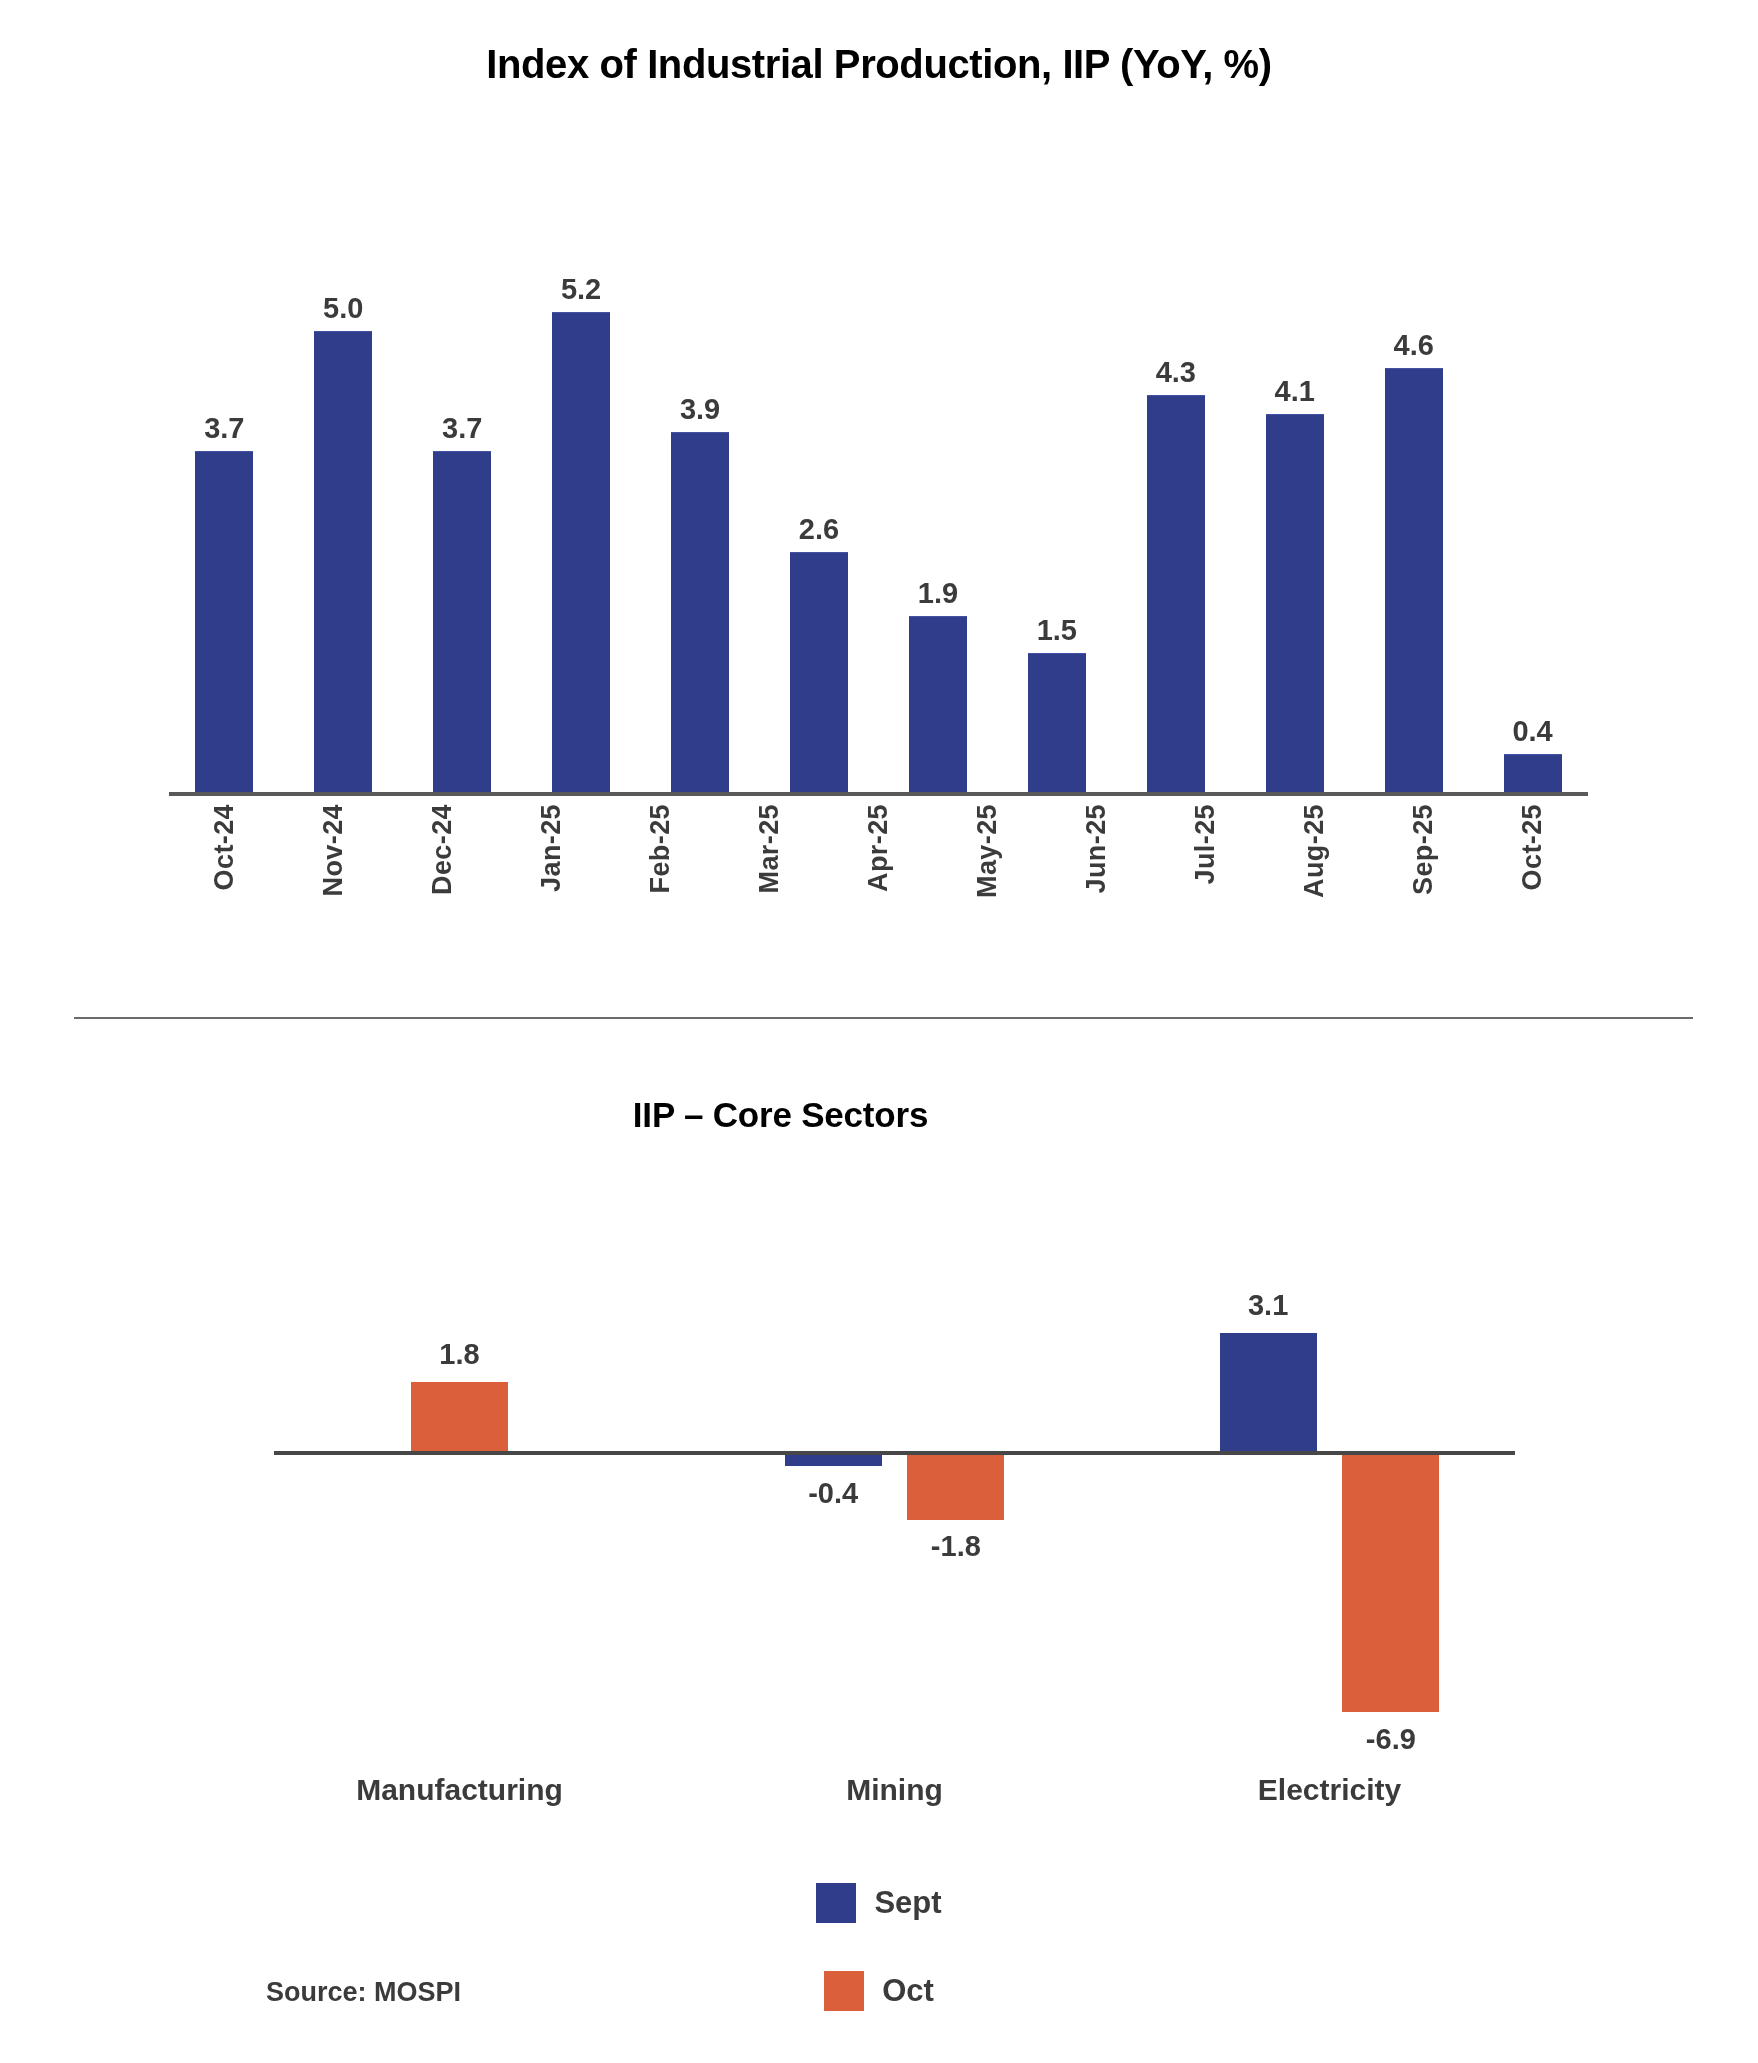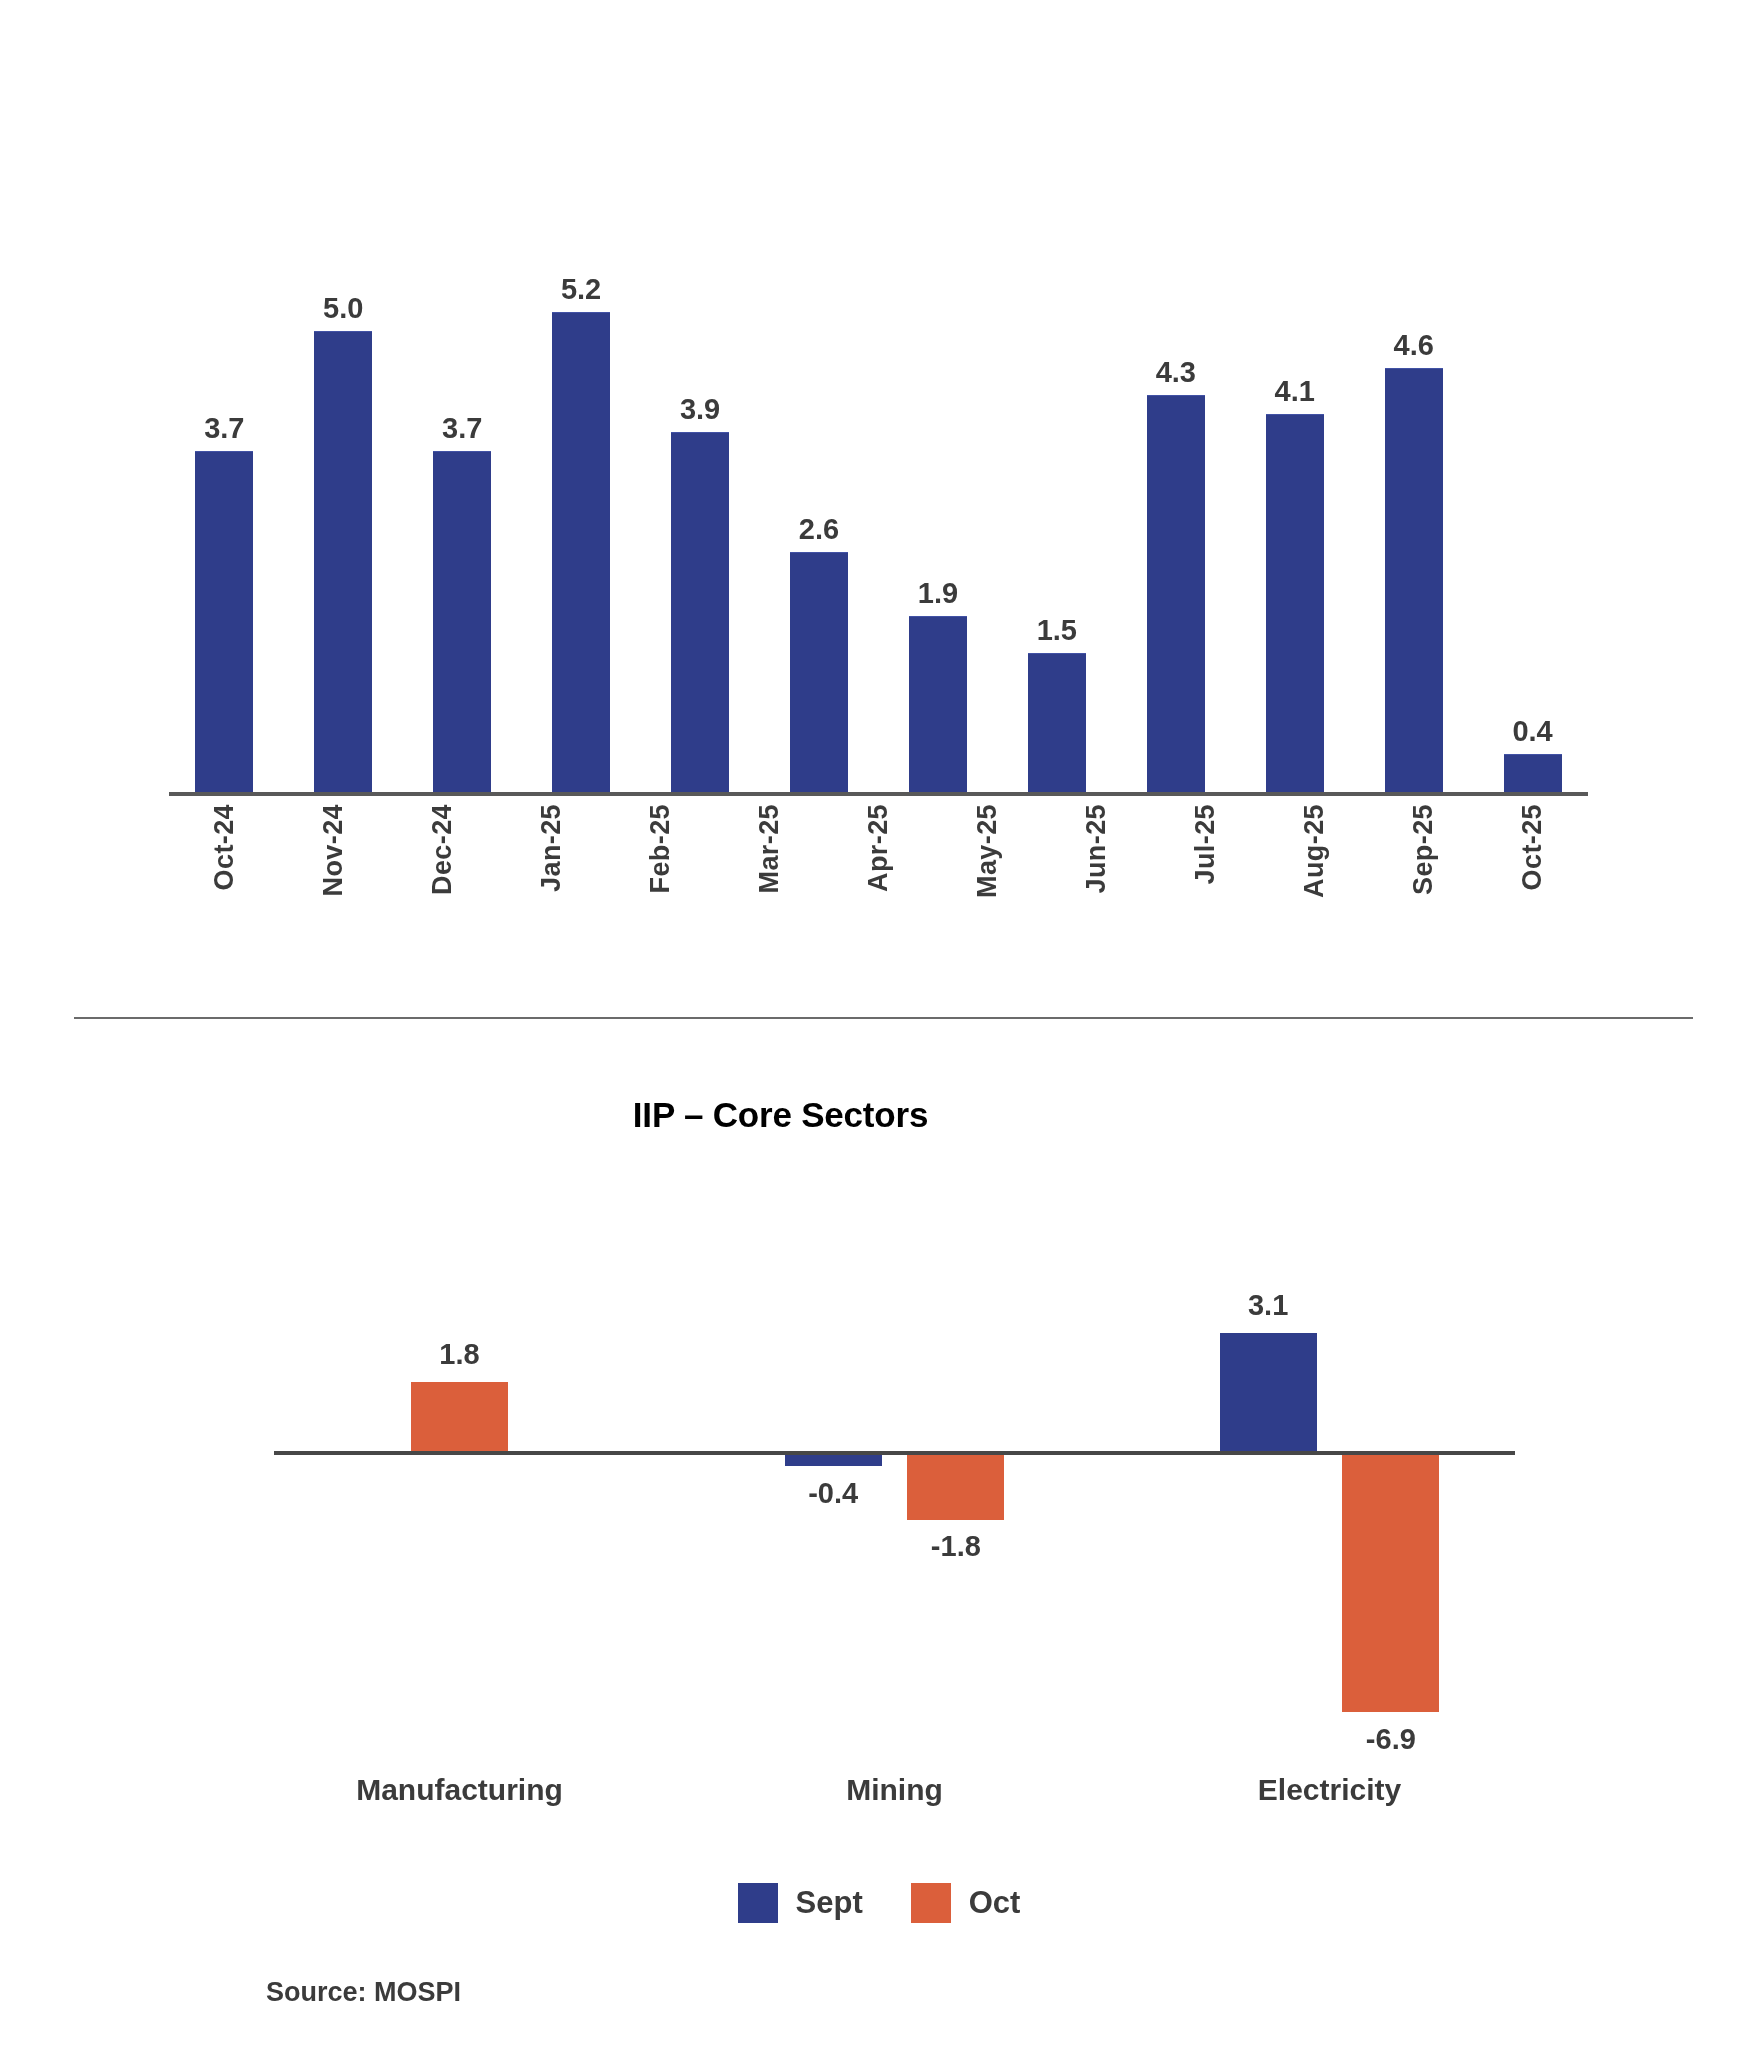--- a/index.html
+++ b/index.html
@@ -219,20 +219,21 @@
   
   .legend {
     position: absolute;
     left: 0;
     top: 1883px;
     width: 1758px;
     display: flex;
     justify-content: center;
     align-items: center;
     gap: 48px;
+    flex-direction: column;
   }
   .legend-item {
     display: flex;
     align-items: center;
     gap: 18px;
   }
   .legend-swatch {
     width: 40px;
     height: 40px;
   }
@@ -251,20 +252,21 @@
     font-weight: 700;
     color: #3b3b3b;
     font-family: "Liberation Sans", sans-serif;
   }
 </style>
 </head>
 <body>
 
 <div class="page">
 
+  <div class="chart1-title">Index of Industrial Production, IIP (YoY, %)</div>
 
   <div class="chart1-plot">
     <div class="c1-bars" id="c1-bars">
         <div class="c1-col">
           <div class="c1-val">3.7</div>
           <div class="c1-bar" style="height: 340px; background: rgb(47, 61, 138);"></div>
         </div>
         <div class="c1-col">
           <div class="c1-val">5.0</div>
           <div class="c1-bar" style="height: 460px; background: rgb(47, 61, 138);"></div>

